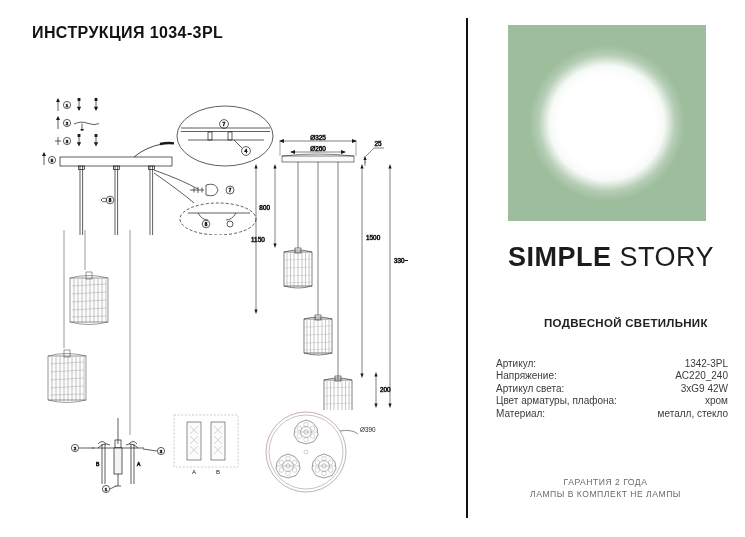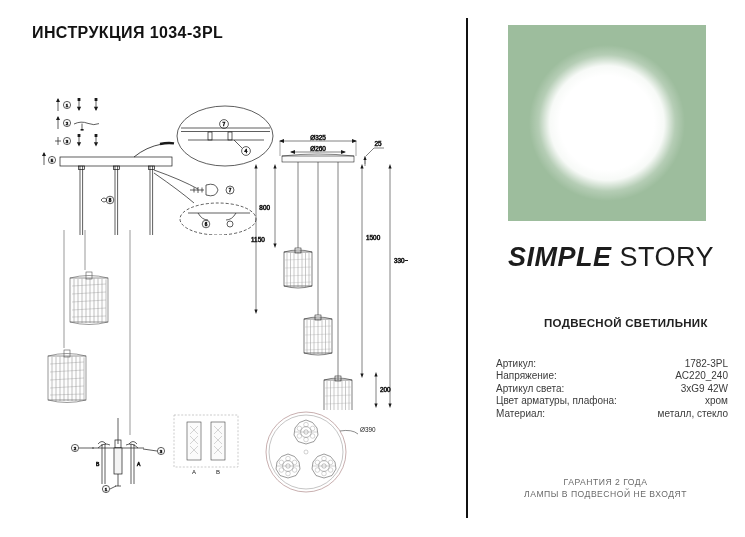--- a/index.html
+++ b/index.html
@@ -32,21 +32,21 @@
     position:absolute;left:42px;top:25px;width:198px;height:196px;
     background:
       radial-gradient(circle at 50% 50%, #ffffff 0%, #ffffff 34%, rgba(255,255,255,0.92) 41%,
         rgba(255,255,255,0.25) 49%, rgba(255,255,255,0.0) 56%),
       linear-gradient(#9dbd9d,#9dbd9d);
   }
   .brand{
     position:absolute;left:42px;top:242px;
     font-size:27px;color:#1c1c1c;white-space:nowrap;letter-spacing:0.5px;
   }
-  .brand .b-strong{font-weight:bold;font-style:italic;}
+  .brand .b-strong{font-weight:bold;}
   .brand .b-light{font-weight:normal;}
   .product-type{
     position:absolute;left:42px;top:317px;
     font-size:11.5px;font-weight:bold;letter-spacing:0.3px;
     color:#222;white-space:nowrap;padding-left:36px;
   }
   .specs{
     position:absolute;left:30px;top:358px;width:232px;
     font-size:10px;color:#3b3b3b;
   }
@@ -446,21 +446,21 @@
 
     <div class="brand">
       <span class="b-strong">SIMPLE</span><span>&nbsp;</span><span class="b-light">STORY</span>
     </div>
 
     <div class="product-type">ПОДВЕСНОЙ СВЕТИЛЬНИК</div>
 
     <div class="specs">
       <div class="spec-row">
         <span class="spec-label">Артикул:</span>
-        <span class="spec-value">1782-3PL</span>
+        <span class="spec-value">1342-3PL</span>
       </div>
       <div class="spec-row">
         <span class="spec-label">Напряжение:</span>
         <span class="spec-value">AC220_240</span>
       </div>
       <div class="spec-row">
         <span class="spec-label">Артикул света:</span>
         <span class="spec-value">3xG9 42W</span>
       </div>
       <div class="spec-row">
@@ -468,17 +468,17 @@
         <span class="spec-value">хром</span>
       </div>
       <div class="spec-row">
         <span class="spec-label">Материал:</span>
         <span class="spec-value">металл, стекло</span>
       </div>
     </div>
 
     <div class="footer">
       <div>ГАРАНТИЯ 2 ГОДА</div>
-      <div>ЛАМПЫ В ПОДВЕСНОЙ НЕ ВХОДЯТ</div>
+      <div>ЛАМПЫ В КОМПЛЕКТ НЕ ЛАМПЫ</div>
     </div>
 
   </div>
 </div>
 
 </body></html>

